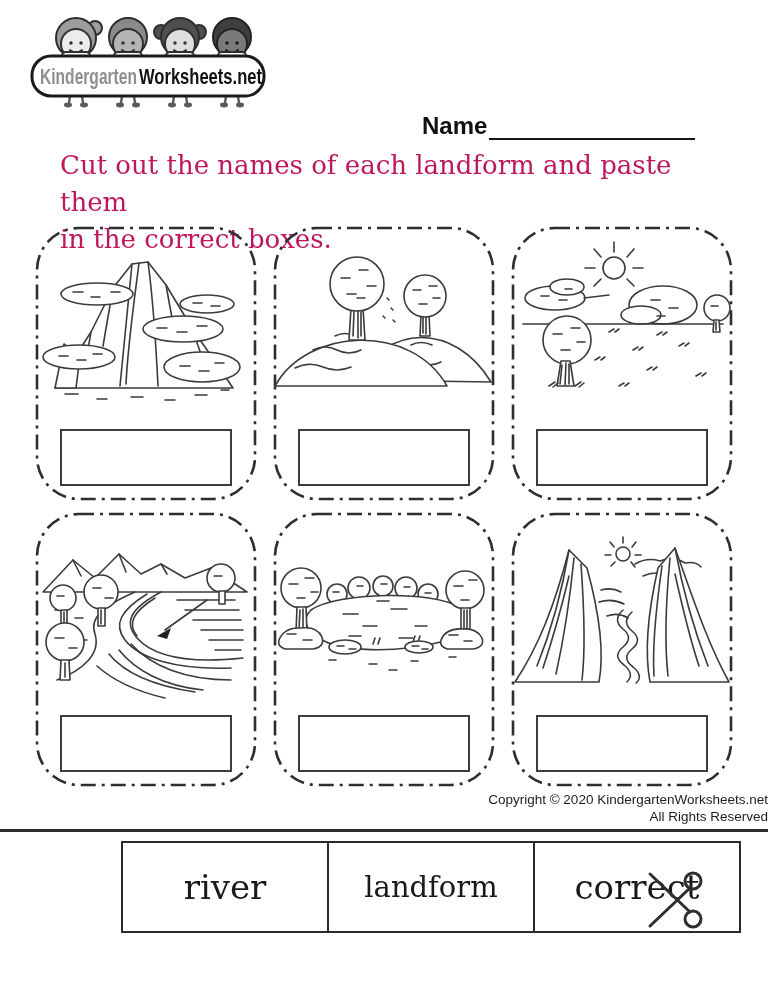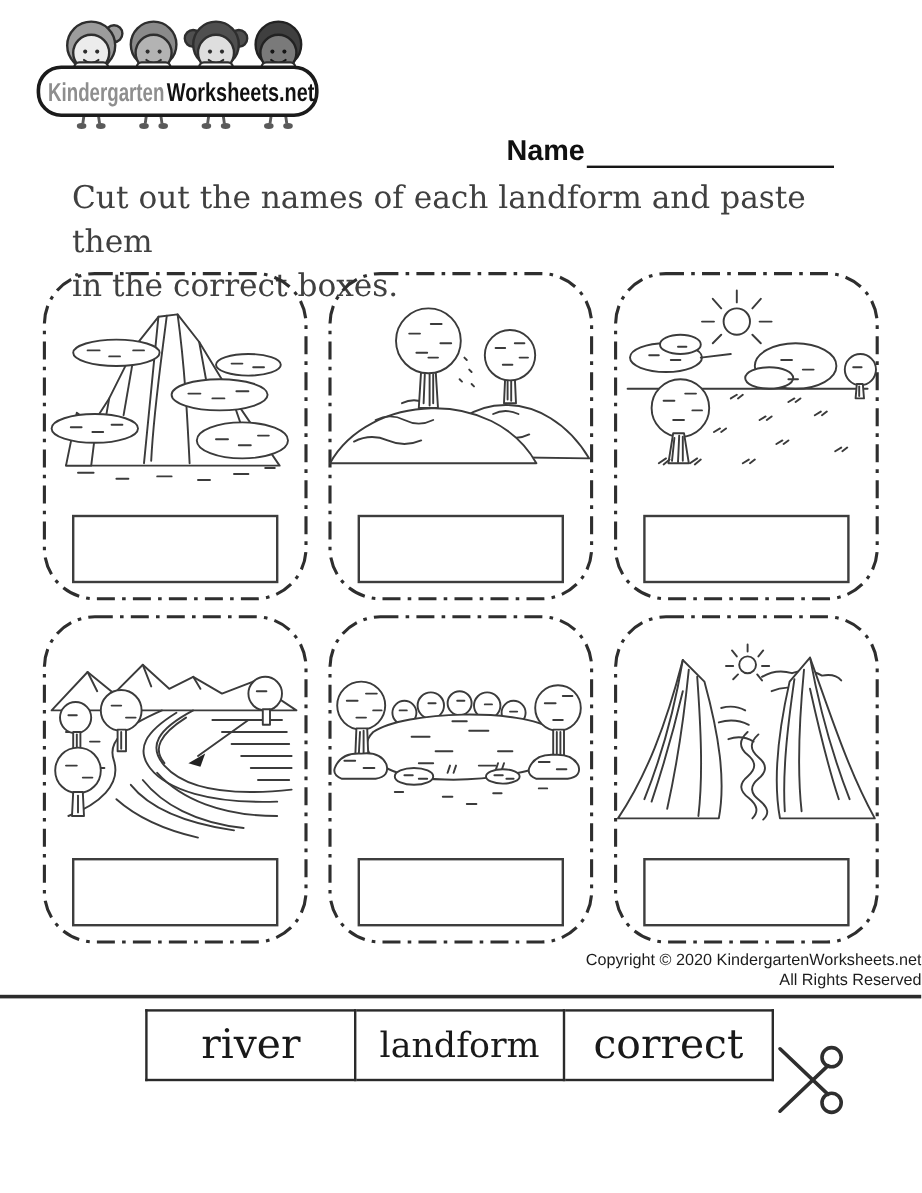--- a/index.html
+++ b/index.html
@@ -10,36 +10,36 @@
   .logo{position:absolute;left:28px;top:12px;}
   .site-url{position:absolute;left:26px;top:111px;width:248px;text-align:center;
             font-size:15px;color:#8f8f8f;letter-spacing:.3px;}
   .title{position:absolute;left:248px;top:20px;width:476px;text-align:center;
          font-family:"DejaVu Serif",serif;font-size:35px;color:#141414;
          word-spacing:13px;letter-spacing:.5px;}
   .name-row{position:absolute;left:422px;top:112px;font-size:24px;font-weight:bold;color:#101010;}
   .name-line{display:inline-block;width:206px;height:22px;border-bottom:2.5px solid #161616;
              vertical-align:bottom;margin-left:2px;}
   .instructions{position:absolute;left:60px;top:147px;width:680px;
-                font-family:"DejaVu Serif",serif;font-size:26px;line-height:37px;color:#404040;}
+                font-family:"DejaVu Serif",serif;font-size:26px;line-height:37px;color:#be185d;}
 
   
   .card{position:absolute;width:222px;height:275px;}
   .card svg.border-svg{position:absolute;left:0;top:0;}
   .card svg.art{position:absolute;left:0;top:2px;}
   .answer-box{position:absolute;left:25px;top:203px;width:168px;height:53px;
               border:2.6px solid #3d3d3d;background:#fff;}
 
   
   .copyright{position:absolute;left:0;top:791px;width:768px;text-align:right;
              font-size:13.5px;line-height:17px;color:#1c1c1c;}
   .rule{position:absolute;left:0;top:829px;width:768px;height:2.5px;background:#2c2c2c;}
   .word-table{position:absolute;left:121px;top:841px;border-collapse:collapse;background:#fff;}
   .word-table td{border:2.4px solid #2a2a2a;width:172px;height:56px;text-align:center;
-                 font-family:"DejaVu Serif",serif;font-size:34px;color:#191919;padding:0;}
+                 font-family:"DejaVu Serif",serif;font-size:34px;color:#191919;padding:16px;}
   .word-table td.small{font-size:29px;}
   .scissors{position:absolute;left:646px;top:862px;}
 
   .art path,.art circle,.art ellipse{stroke:#3b3b3b;stroke-width:1.6;fill:none;
       stroke-linecap:round;stroke-linejoin:round;}
   .art .wf{fill:#ffffff;}
   .art .solid{fill:#222222;stroke:none;}
 </style>
 </head>
 <body>

